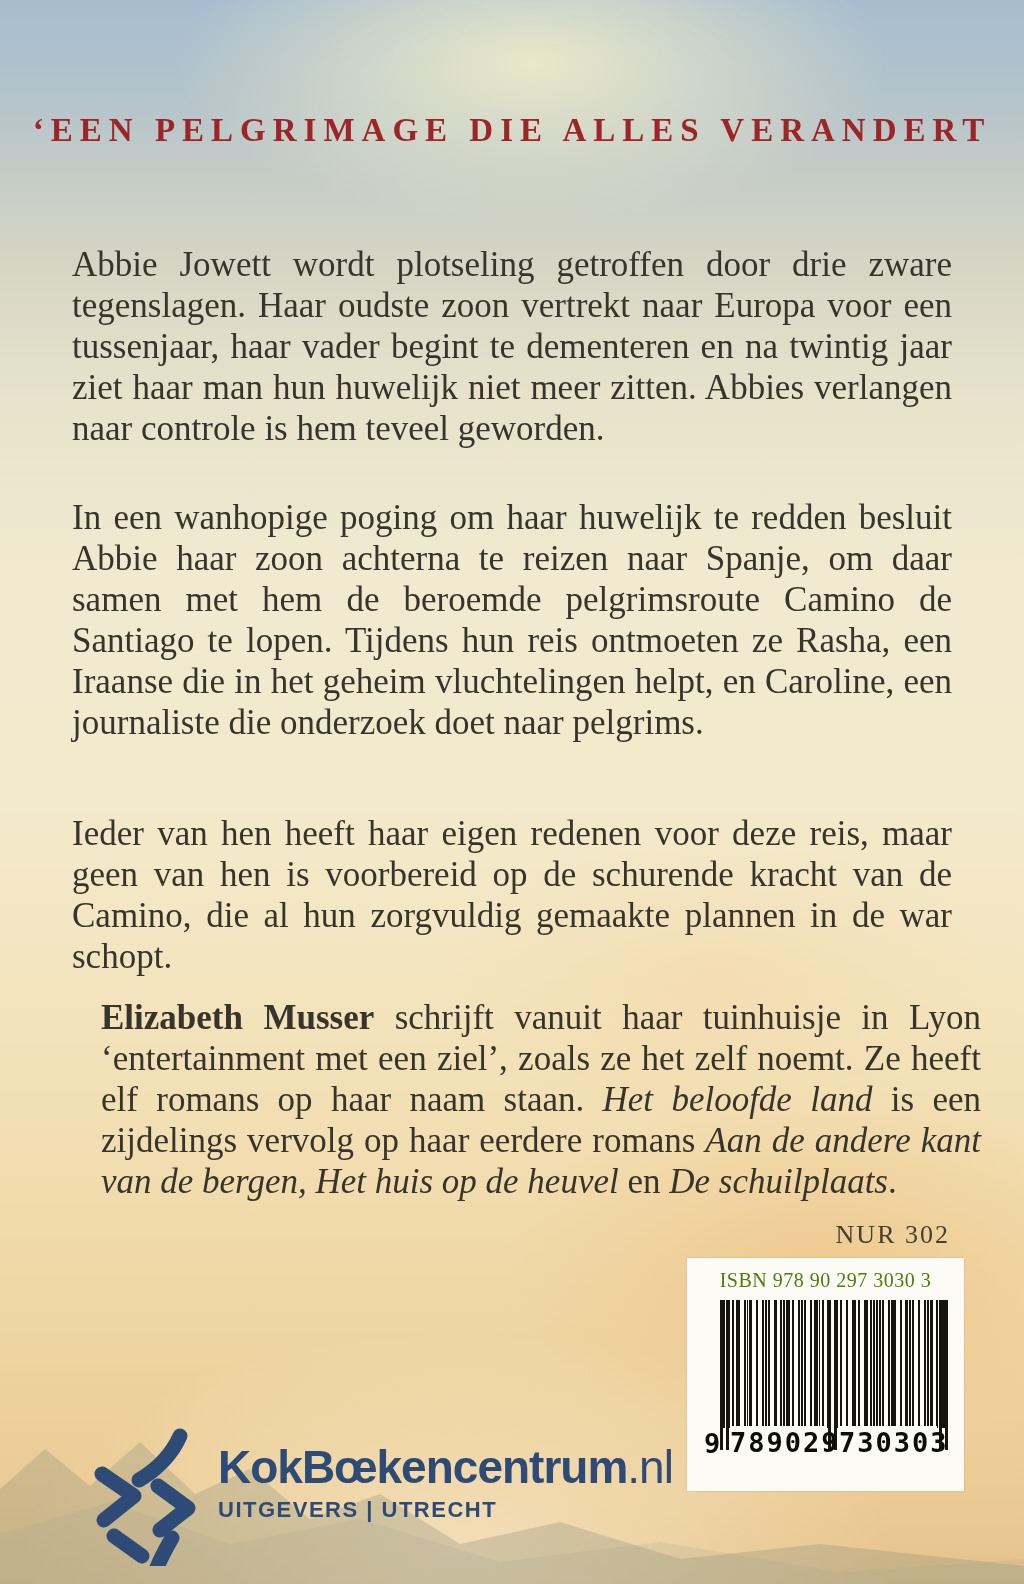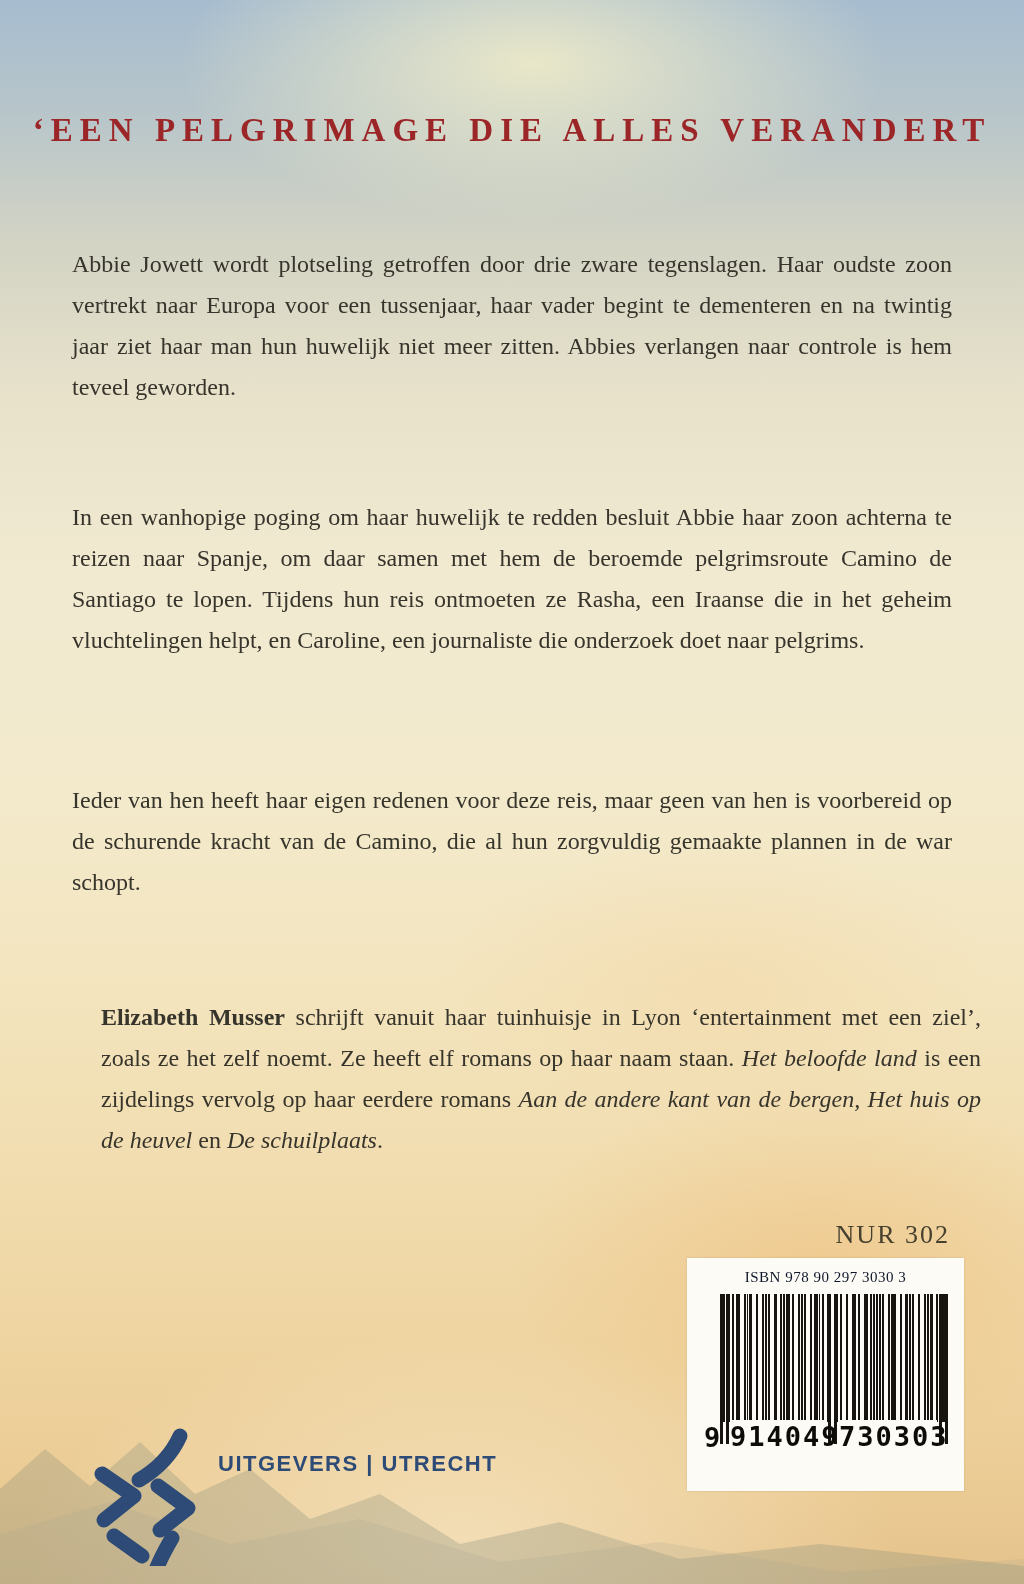--- a/index.html
+++ b/index.html
@@ -29,27 +29,27 @@
     position: absolute; top: 112px; left: 0; right: 0;
     text-align: center;
     font-size: 33px; font-weight: 700;
     letter-spacing: 7px;
     color: #9c2527;
   }
 
   
   .body {
     position: absolute; left: 72px; width: 880px;
-    font-size: 24px; line-height: 41px;
+    font-size: 35px; line-height: 41px;
     color: #37342c;
     text-align: justify; text-align-last: left;
   }
   .p1 { top: 244px; }
   .p2 { top: 497px; }
-  .p3 { top: 780px; }
+  .p3 { top: 813px; }
   .bio { top: 997px; margin-left: 29px; }
   .bio span.b { font-weight: 700; }
   .bio span.i { font-style: italic; }
 
   
   .nur {
     position: absolute; top: 1220px; right: 74px;
     font-size: 26px; letter-spacing: 2px;
     color: #46402f;
   }
@@ -57,22 +57,22 @@
   
   .barcode-box {
     position: absolute; left: 687px; top: 1258px;
     width: 277px; height: 233px;
     background: #fcfbf6;
     box-shadow: 0 0 2px rgba(120,100,60,.25);
     padding-top: 11px;
   }
   .isbn {
     text-align: center;
-    font-size: 15px; letter-spacing: .5px;
-    color: #0f172a;
+    font-size: 20px; letter-spacing: .5px;
+    color: #4d7c0f;
   }
   .barcode { position: relative; margin: 8px auto 0; width: 243px; height: 178px; }
   .bars {
     position: absolute; top: 0; left: 16px; right: 2px; height: 128px;
     background-image:
       repeating-linear-gradient(90deg, #17130e 0px, #17130e 2px, rgba(0,0,0,0) 2px, rgba(0,0,0,0) 6px),
       repeating-linear-gradient(90deg, rgba(0,0,0,0) 0px, rgba(0,0,0,0) 3px, #17130e 3px, #17130e 5px, rgba(0,0,0,0) 5px, rgba(0,0,0,0) 13px),
       repeating-linear-gradient(90deg, #17130e 0px, #17130e 1.5px, rgba(0,0,0,0) 1.5px, rgba(0,0,0,0) 9px);
   }
   .guard { position: absolute; top: 0; width: 3px; height: 150px; background: #17130e; }
@@ -125,34 +125,35 @@
     <div class="barcode">
       <div class="bars"></div>
       <div class="guard g-l1"></div>
       <div class="guard g-l2"></div>
       <div class="guard g-c1"></div>
       <div class="guard g-c2"></div>
       <div class="guard g-r1"></div>
       <div class="guard g-r2"></div>
       <div class="digits">
         <span class="nine">9</span>
-        <span class="grp grp1">914049</span>
+        <span class="grp grp1">789029</span>
         <span class="grp grp2">730303</span>
       </div>
     </div>
   </div>
 
   <div class="publisher">
     <svg class="mark" viewBox="0 0 104 142">
       <g fill="none" stroke="#2d4b76" stroke-width="15" stroke-linecap="round" stroke-linejoin="round">
         <path d="M88 12 C79 32 64 46 47 56"></path>
         <path d="M10 50 L42 72 L12 96"></path>
         <path d="M66 62 L96 84 L68 106"></path>
         <path d="M22 112 L50 132"></path>
         <path d="M80 114 C72 128 66 138 62 152"></path>
       </g>
     </svg>
     <div class="pub-text">
+      <div class="wordmark"><span>KokBœkencentrum</span><span class="suffix">.nl</span></div>
       <div class="pub-sub">UITGEVERS | UTRECHT</div>
     </div>
   </div>
 
 </div>
 
 </body></html>

